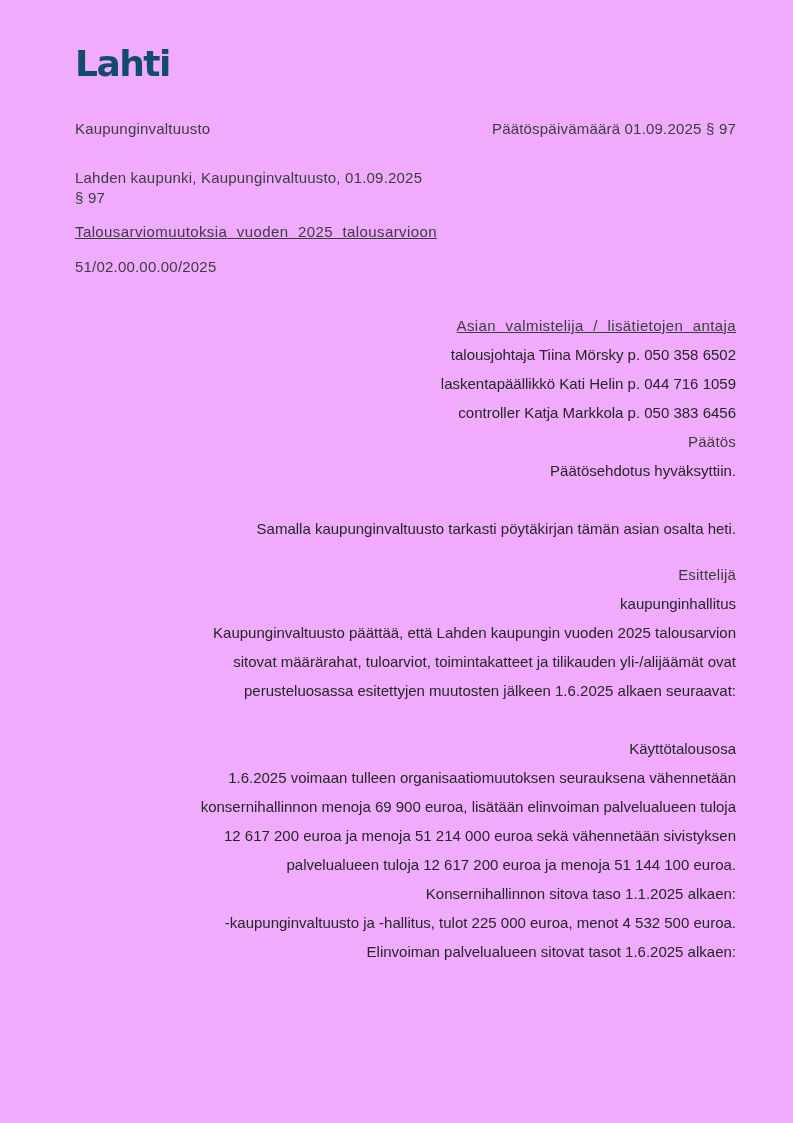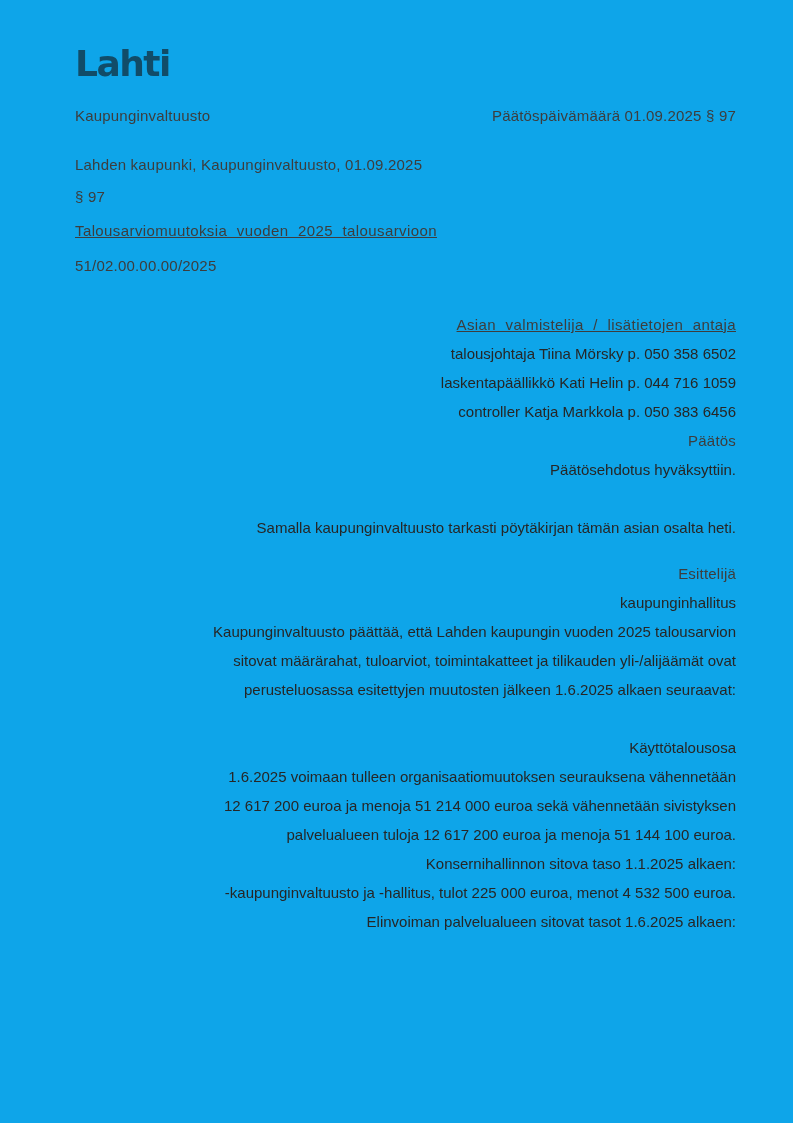--- a/index.html
+++ b/index.html
@@ -4,53 +4,53 @@
 <style>
   html, body {
     margin: 0;
     padding: 0;
     background: #ffffff;
   }
   .page {
     position: relative;
     width: 793px;
     height: 1123px;
-    background: #0ea5e9;
+    background: #f0abfc;
     font-family: "Liberation Sans", sans-serif;
     font-size: 15px;
     color: #262626;
     box-sizing: border-box;
     padding: 44px 57px 0 75px;
     overflow: hidden;
   }
   .logo {
     font-family: "DejaVu Sans", sans-serif;
     font-weight: bold;
     font-size: 36px;
     letter-spacing: -1.5px;
     line-height: 40px;
     height: 40px;
   }
   .header-row {
     display: flex;
     justify-content: space-between;
-    margin-top: 23px;
+    margin-top: 36px;
     line-height: 17px;
   }
   .thin {
     color: #3d3d3d;
     letter-spacing: 0.2px;
   }
   .spread {
     word-spacing: 5px;
     letter-spacing: 0.4px;
     text-decoration: underline;
   }
   .org-line   { margin-top: 32px; line-height: 17px; }
-  .sec-mark   { margin-top: 15px; line-height: 17px; }
+  .sec-mark   { margin-top: 3px; line-height: 17px; }
   .doc-title  { margin-top: 17px; line-height: 17px; }
   .case-num   { margin-top: 18px; line-height: 17px; }
   .rhythm {
     margin-top: 36px;
   }
   .line {
     line-height: 29px;
     min-height: 29px;
     white-space: nowrap;
     text-align: right;
@@ -100,20 +100,21 @@
     <div class="line indent">kaupunginhallitus</div>
 
     <div class="line indent">Kaupunginvaltuusto päättää, että Lahden kaupungin vuoden 2025 talousarvion</div>
     <div class="line indent">sitovat määrärahat, tuloarviot, toimintakatteet ja tilikauden yli-/alijäämät ovat</div>
     <div class="line indent">perusteluosassa esitettyjen muutosten jälkeen 1.6.2025 alkaen seuraavat:</div>
 
     <div class="blank"></div>
 
     <div class="line indent">Käyttötalousosa</div>
     <div class="line indent">1.6.2025 voimaan tulleen organisaatiomuutoksen seurauksena vähennetään</div>
+    <div class="line indent">konsernihallinnon menoja 69 900 euroa, lisätään elinvoiman palvelualueen tuloja</div>
     <div class="line indent">12 617 200 euroa ja menoja 51 214 000 euroa sekä vähennetään sivistyksen</div>
     <div class="line indent">palvelualueen tuloja 12 617 200 euroa ja menoja 51 144 100 euroa.</div>
     <div class="line indent">Konsernihallinnon sitova taso 1.1.2025 alkaen:</div>
     <div class="line indent">-kaupunginvaltuusto ja -hallitus, tulot 225 000 euroa, menot 4 532 500 euroa.</div>
     <div class="line indent">Elinvoiman palvelualueen sitovat tasot 1.6.2025 alkaen:</div>
 
   </div>
 
 </div>
 

